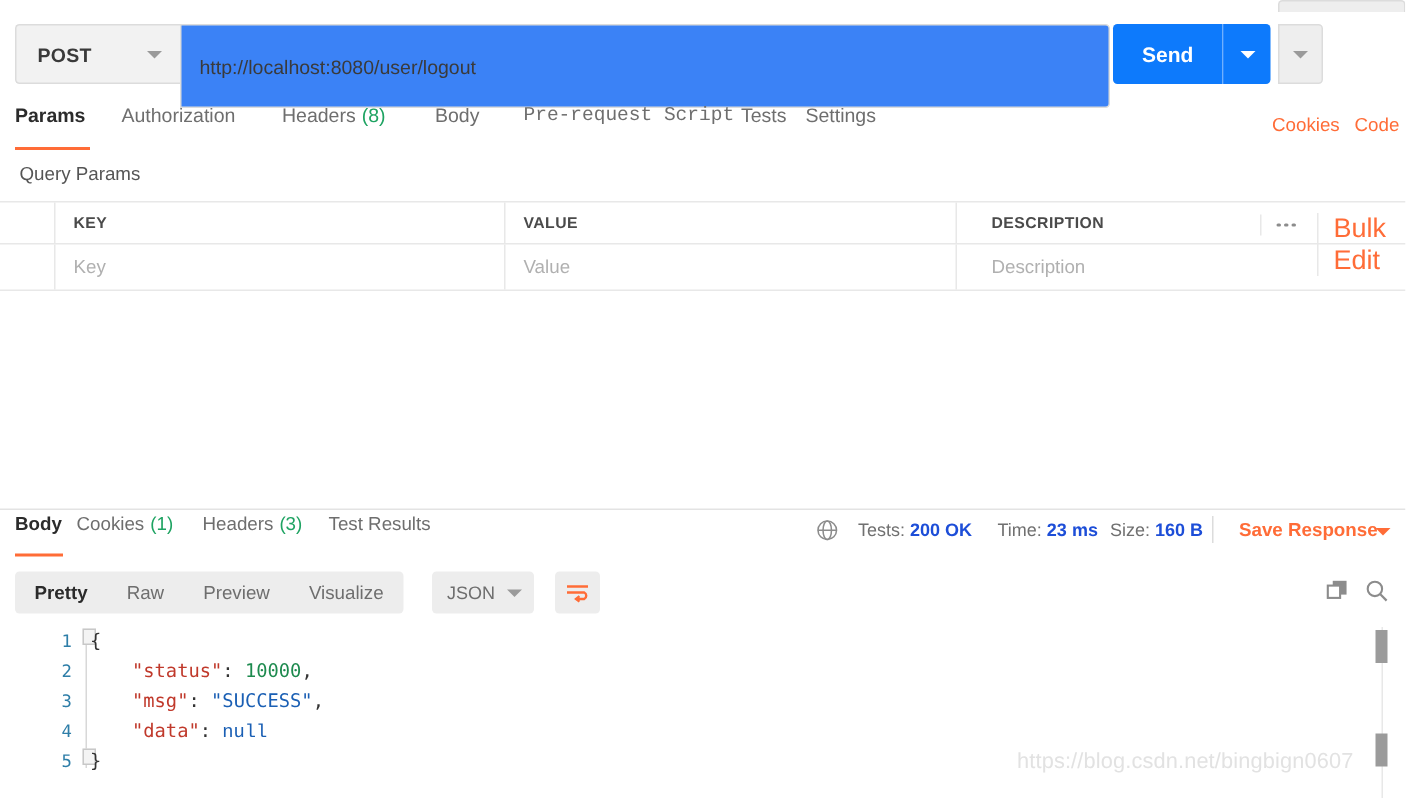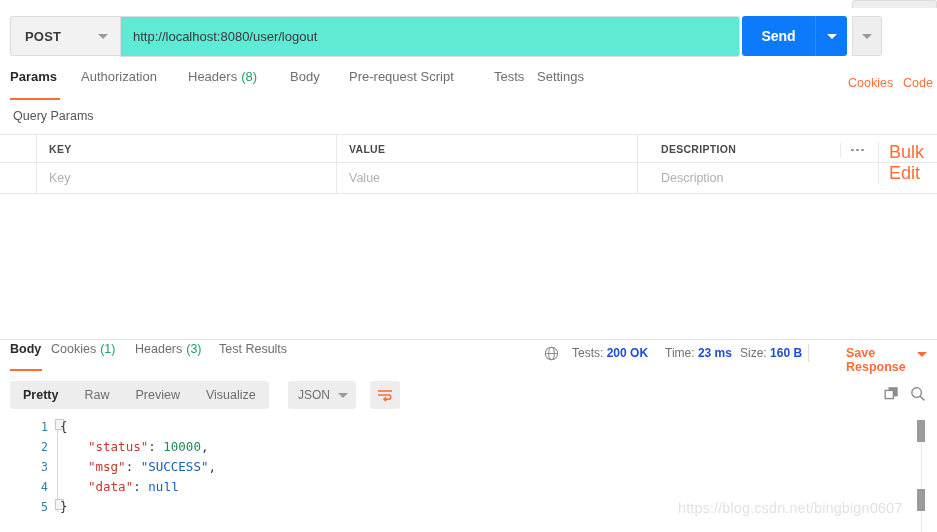--- a/index.html
+++ b/index.html
@@ -22,24 +22,24 @@
     display: flex; align-items: center; justify-content: space-between;
     padding: 0 12px 0 14px;
   }
   .method-label { font-size: 13px; font-weight: bold; color: #3a3a3a; letter-spacing: .2px; }
   .caret-dn {
     width: 0; height: 0;
     border-left: 5px solid transparent; border-right: 5px solid transparent;
     border-top: 5px solid #9a9a9a;
   }
   .url-input {
-    width: 620px; height: 41px;
+    width: 620px; height: 56px;
     border: 1px solid #dcdcdc;
     border-radius: 0 3px 3px 0;
-    background: #5eead4;
+    background: #3b82f6;
     display: flex; align-items: center; padding: 0 12px;
     font-size: 13px; color: #3a3a3a;
   }
 
   .send-group { position: absolute; left: 742px; top: 16px; height: 40px; display: flex; }
   .send-btn {
     width: 73px; height: 40px; background: #0d7afc;
     border-radius: 3px 0 0 3px;
     display: flex; align-items: center; justify-content: center;
     color: #fff; font-size: 14px; font-weight: bold;
@@ -112,21 +112,21 @@
   
   .resp-tabs { position: absolute; left: 0; top: 342px; width: 937px; height: 27px; }
   .resp-tab { position: absolute; top: 0; font-size: 12.5px; color: #6e6e6e; white-space: nowrap; }
   .resp-tab.active { color: #2b2b2b; font-weight: bold; }
 
   .meta { position: absolute; top: 346px; font-size: 12px; color: #707070; white-space: nowrap; }
   .meta .v { font-weight: bold; }
   .meta .green { color: #1d4ed8; }
   .globe { position: absolute; left: 544px; top: 346px; width: 15px; height: 15px; }
   .meta-div { position: absolute; left: 808px; top: 344px; width: 1px; height: 18px; background: #dcdcdc; }
-  .save-resp { position: absolute; left: 846px; top: 346px; font-size: 12.5px; color: #ff6c37; font-weight: bold; }
+  .save-resp { position: absolute; left: 826px; top: 346px; font-size: 12.5px; color: #ff6c37; font-weight: bold; }
   .save-resp-caret { position: absolute; left: 917px; top: 352px; width:0;height:0;
     border-left:5px solid transparent;border-right:5px solid transparent;border-top:5px solid #ff6c37; }
 
   
   .fmt-group {
     position: absolute; left: 10px; top: 381px; height: 28px;
     background: #ededed; border-radius: 3px; display: flex; align-items: center;
   }
   .fmt-item { font-size: 12.5px; color: #6e6e6e; padding: 0 13px; white-space: nowrap; }
   .fmt-item.active { color: #2b2b2b; font-weight: bold; }
@@ -203,21 +203,21 @@
       <div class="tab" style="left: 81px;">
         <span>Authorization</span>
       </div>
       <div class="tab" style="left: 188px;">
         <span>Headers</span>
         <span class="cnt">(8)</span>
       </div>
       <div class="tab" style="left: 290px;">
         <span>Body</span>
       </div>
-      <div class="tab" style="left: 349px;">
+      <div class="tab" style="left: 349px; font-family: Liberation Mono, monospace;">
         <span>Pre-request Script</span>
       </div>
       <div class="tab" style="left: 458px; margin-left: 36px;">
         <span>Tests</span>
       </div>
       <div class="tab" style="left: 537px;">
         <span>Settings</span>
       </div>
     </div>
   <div class="cookies-link">Cookies</div>

